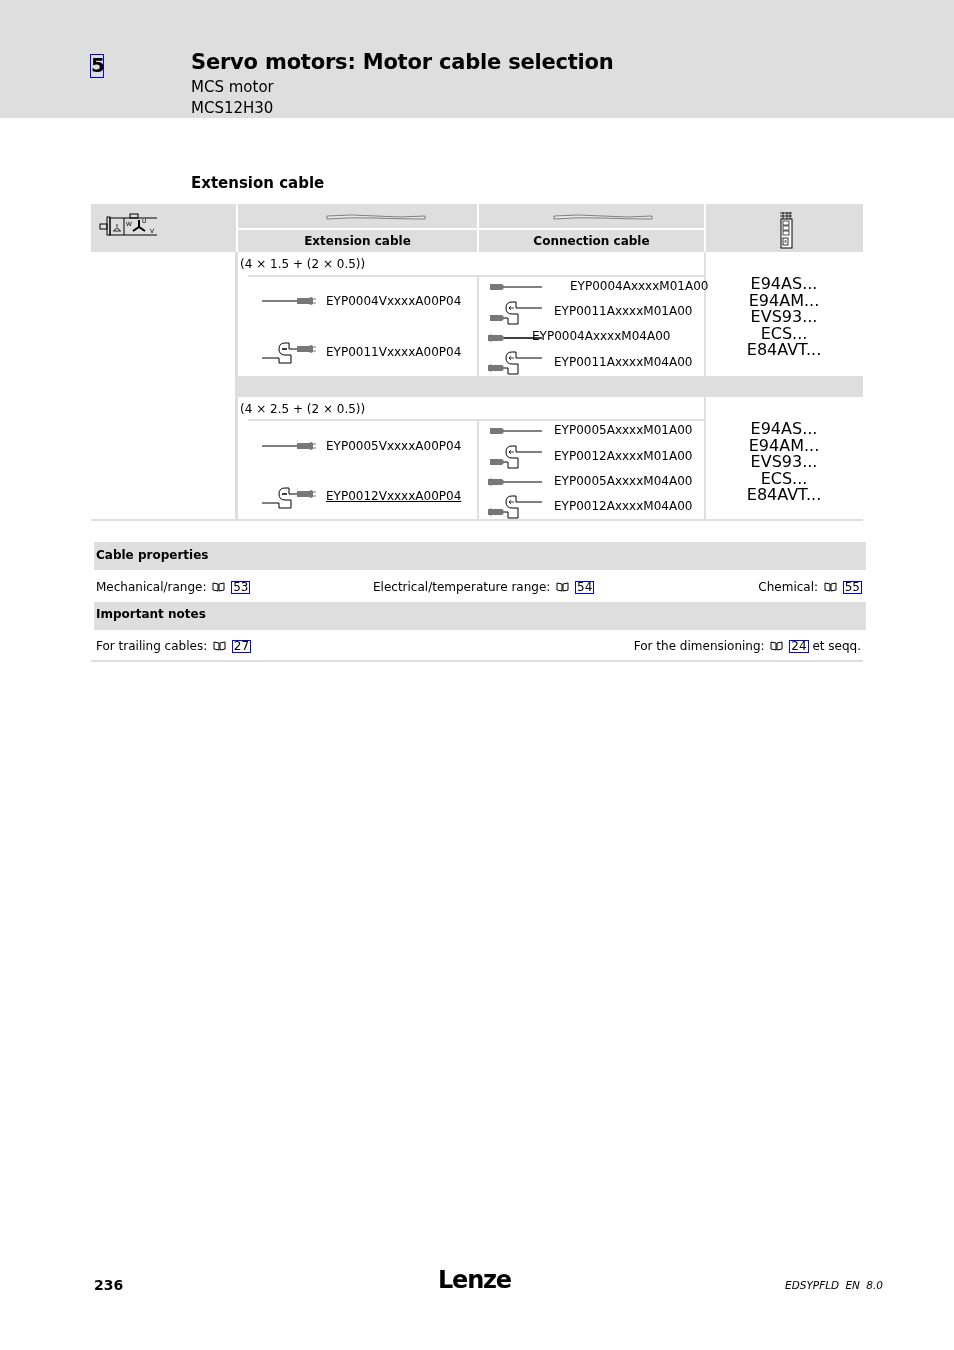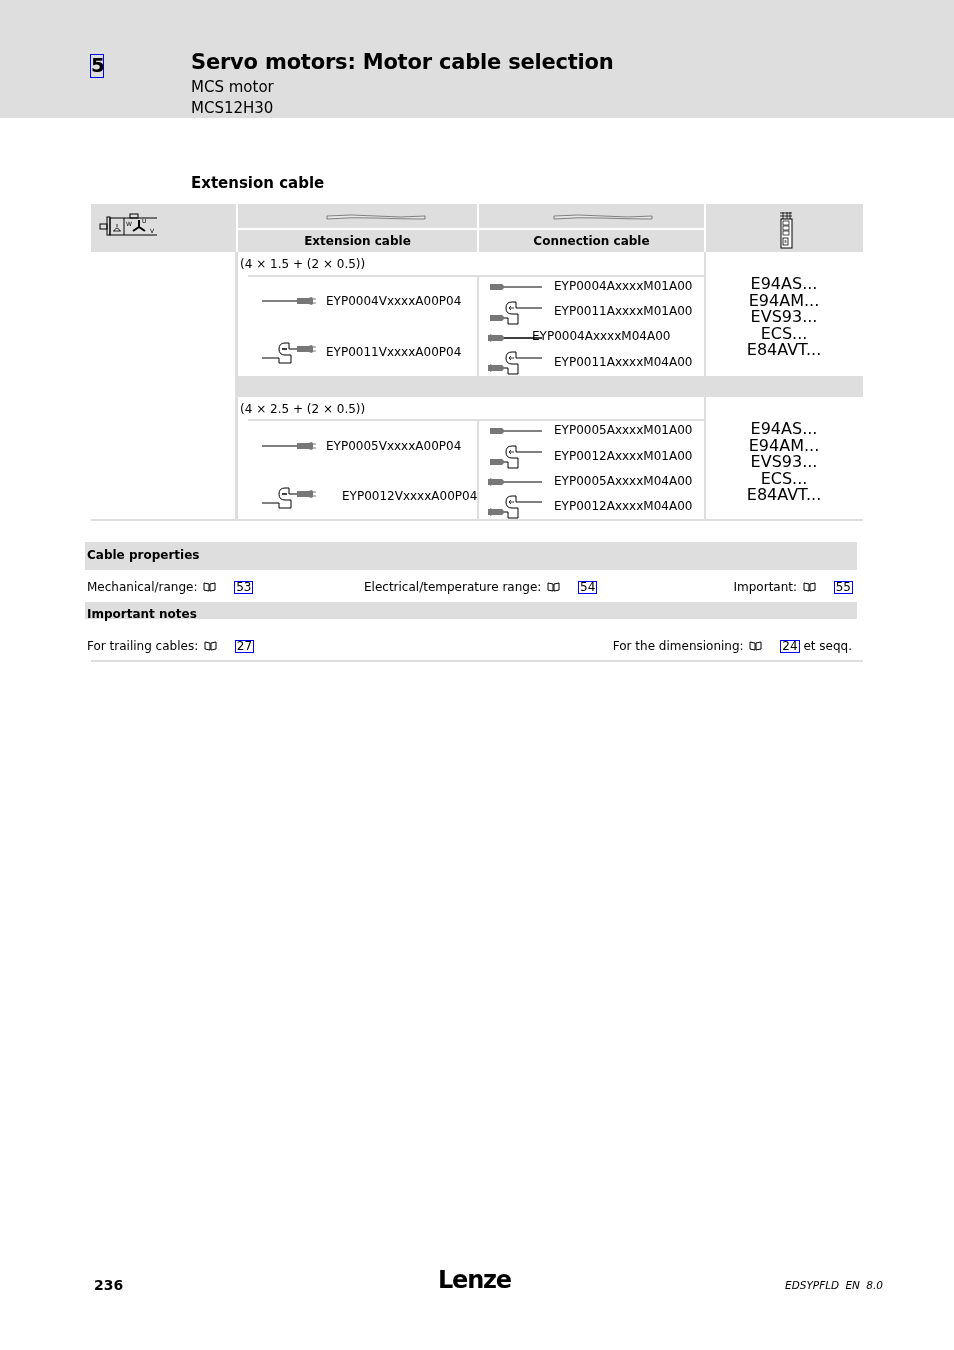--- a/index.html
+++ b/index.html
@@ -20,23 +20,23 @@
   .txt { font-size: 12px; line-height: 14px; white-space: nowrap; position: absolute; }
   .bold { font-weight: bold; }
   .vline { position: absolute; width: 3px; background: #dedede; }
   .hline { position: absolute; height: 2px; background: #dedede; }
   .ctr { text-align: center; }
 
   .controller-list { position: absolute; left: 706px; width: 156px; text-align: center; font-size: 16px; line-height: 16.5px; }
 
   .icon { position: absolute; }
 
-  .prop-row { position: absolute; left: 85px; width: 772px; }
+  .prop-row { position: absolute; left: 94px; width: 772px; }
   .prop-text { position: absolute; font-size: 12px; line-height: 14px; white-space: nowrap; }
-  .ref-link { display: inline-block; border: 1.5px solid #0000ff; padding: 0 1px; line-height: 11px; margin-left: 14px; }
+  .ref-link { display: inline-block; border: 1.5px solid #0000ff; padding: 0 1px; line-height: 11px; margin-left: 2px; }
   .book { display: inline-block; width: 13px; height: 10px; vertical-align: -1px; margin-left: 2px; }
 
   .footer-num { position: absolute; left: 94px; top: 1277px; font-size: 14px; font-weight: bold; }
   .logo { position: absolute; left: 438px; top: 1266px; font-size: 24px; font-weight: bold; letter-spacing: -1.2px; }
   .doc-id { position: absolute; left: 779px; top: 1279px; font-size: 10.5px; font-style: italic; word-spacing: 3px; margin-left: 6px; }
 </style>
 </head>
 <body>
 
 <div class="header-band"></div>
@@ -117,21 +117,21 @@
     <path d="M36 5 L48 5 L50 4 L52 5 L52 11 L50 12 L48 11 L36 11 Z" fill="#777"></path>
     <line x1="52" y1="6" x2="55" y2="6" stroke="#777" stroke-width="1"></line>
     <line x1="52" y1="10" x2="55" y2="10" stroke="#777" stroke-width="1"></line>
   </svg>
   <div class="txt" style="left:326px; top:345px;">EYP0011VxxxxA00P04</div>
 
   <svg class="icon" style="left:488px; top:281px;" width="56" height="12" viewBox="0 0 56 12">
     <path d="M2 3 L14 3 L16 5 L16 7 L14 9 L2 9 Z" fill="#777"></path>
     <line x1="16" y1="6" x2="54" y2="6" stroke="#000" stroke-width="1"></line>
   </svg>
-  <div class="txt" style="left:554px; top:279px;">EYP0004AxxxxM01A00</div>
+  <div class="txt" style="left:570px; top:279px;">EYP0004AxxxxM01A00</div>
 
   <svg class="icon" style="left:488px; top:300px;" width="56" height="26" viewBox="0 0 56 26">
     <path d="M2 15 L14 15 L16 17 L16 19 L14 21 L2 21 Z" fill="#777"></path>
     <path d="M16 18 L20 18 L20 24 L30 24 L30 14 L24 14 Q18 14 18 8 Q18 2 24 2 L28 2 L28 8 L54 8" fill="none" stroke="#000" stroke-width="1"></path>
     <path d="M21 8 L26 8 M21 8 L23 6 M21 8 L23 10" stroke="#000" stroke-width="0.8"></path>
   </svg>
   <div class="txt" style="left:554px; top:304px;">EYP0011AxxxxM01A00</div>
 
   <svg class="icon" style="left:486px; top:332px;" width="58" height="12" viewBox="0 0 58 12">
     <path d="M2 3 L4 3 L4 2 L6 3 L16 3 L18 5 L18 7 L16 9 L6 9 L4 10 L4 9 L2 9 Z" fill="#777"></path>
@@ -167,21 +167,21 @@
   </svg>
   <div class="txt" style="left:326px; top:439px;">EYP0005VxxxxA00P04</div>
 
   <svg class="icon" style="left:261px; top:486px;" width="56" height="24" viewBox="0 0 56 24">
     <path d="M1 17 L18 17 L18 22 L30 22 L30 14 L24 14 Q18 14 18 8 Q18 2 24 2 L28 2 L28 8 L36 8" fill="none" stroke="#000" stroke-width="1"></path>
     <line x1="21" y1="8" x2="26" y2="8" stroke="#000" stroke-width="1.5"></line>
     <path d="M36 5 L48 5 L50 4 L52 5 L52 11 L50 12 L48 11 L36 11 Z" fill="#777"></path>
     <line x1="52" y1="6" x2="55" y2="6" stroke="#777" stroke-width="1"></line>
     <line x1="52" y1="10" x2="55" y2="10" stroke="#777" stroke-width="1"></line>
   </svg>
-  <div class="txt" style="left:342px; top:489px;">EYP0012VxxxxA00P04</div>
+  <div class="txt" style="left:326px; top:489px;text-decoration:underline;">EYP0012VxxxxA00P04</div>
 
   <svg class="icon" style="left:488px; top:425px;" width="56" height="12" viewBox="0 0 56 12">
     <path d="M2 3 L14 3 L16 5 L16 7 L14 9 L2 9 Z" fill="#777"></path>
     <line x1="16" y1="6" x2="54" y2="6" stroke="#000" stroke-width="1"></line>
   </svg>
   <div class="txt" style="left:554px; top:423px;">EYP0005AxxxxM01A00</div>
 
   <svg class="icon" style="left:488px; top:444px;" width="56" height="26" viewBox="0 0 56 26">
     <path d="M2 15 L14 15 L16 17 L16 19 L14 21 L2 21 Z" fill="#777"></path>
     <path d="M16 18 L20 18 L20 24 L30 24 L30 14 L24 14 Q18 14 18 8 Q18 2 24 2 L28 2 L28 8 L54 8" fill="none" stroke="#000" stroke-width="1"></path>
@@ -225,29 +225,29 @@
     <span class="ref-link">53</span>
   </div>
   <div class="prop-text" style="left:279px; top:10px;">
     <span>Electrical/temperature range:</span>
     <svg class="book" viewBox="0 0 13 10">
         <path d="M1 1 L6 2 L6 9 L1 8 Z M12 1 L7 2 L7 9 L12 8 Z" fill="none" stroke="#000" stroke-width="1"></path>
       </svg>
     <span class="ref-link">54</span>
   </div>
   <div class="prop-text" style="right:4px; top:10px;">
-    <span>Important:</span>
+    <span>Chemical:</span>
     <svg class="book" viewBox="0 0 13 10">
         <path d="M1 1 L6 2 L6 9 L1 8 Z M12 1 L7 2 L7 9 L12 8 Z" fill="none" stroke="#000" stroke-width="1"></path>
       </svg>
     <span class="ref-link">55</span>
   </div>
 </div>
 
-<div class="prop-row grey" style="top:602px; height:17px;">
+<div class="prop-row grey" style="top:602px; height:28px;">
   <div class="prop-text bold" style="left:2px; top:5px;">Important notes</div>
 </div>
 <div class="prop-row" style="top:630px; height:46px;">
   <div class="prop-text" style="left:2px; top:9px;">
     <span>For trailing cables:</span>
     <svg class="book" viewBox="0 0 13 10">
         <path d="M1 1 L6 2 L6 9 L1 8 Z M12 1 L7 2 L7 9 L12 8 Z" fill="none" stroke="#000" stroke-width="1"></path>
       </svg>
     <span class="ref-link">27</span>
   </div>

